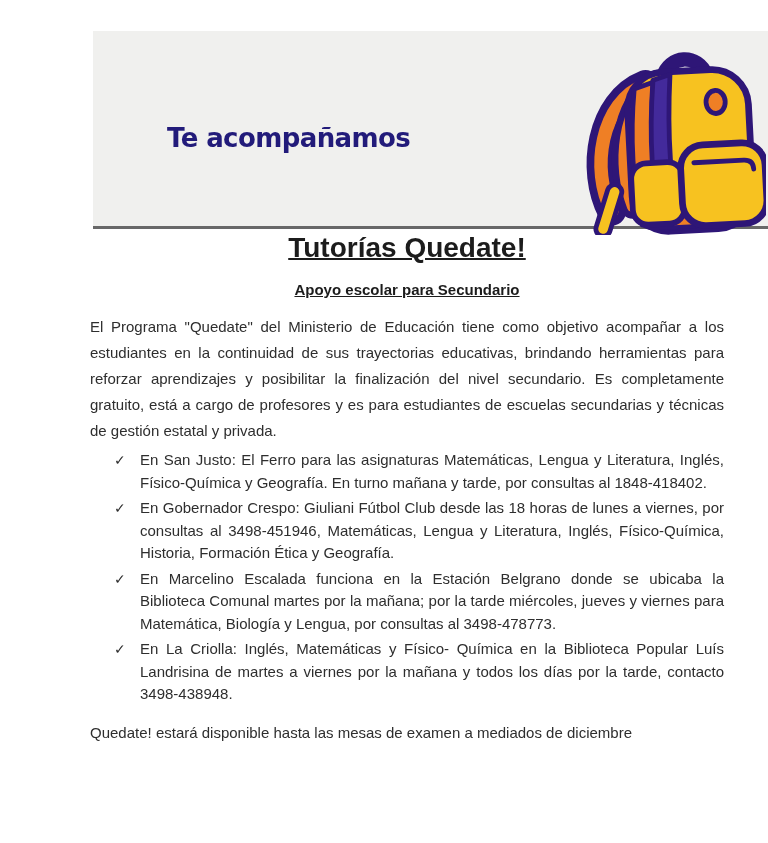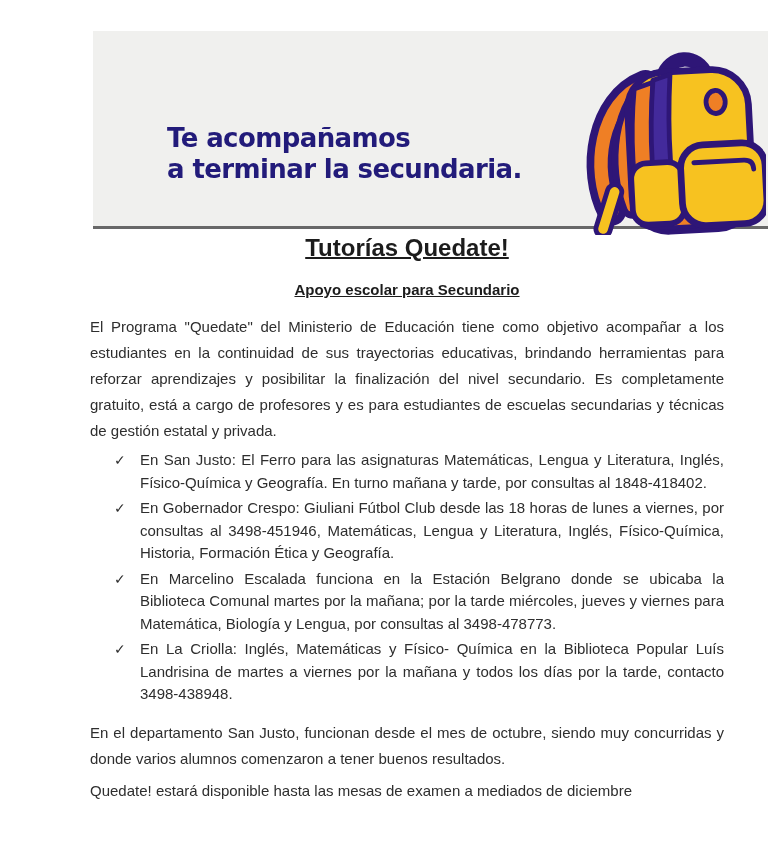--- a/index.html
+++ b/index.html
@@ -20,21 +20,21 @@
 
   .bp-outline { stroke:#2e1677; }
   .bp-yellow  { fill:#f7c220; }
   .bp-orange  { fill:#ef7f25; }
   .bp-purple  { fill:#432a9b; }
 
   
   .content { position:absolute; left:90px; top:234px; width:634px; color:#2e2e2e; }
 
   .doc-title {
-    text-align:center; font-size:24px; line-height:28px; font-weight:bold;
+    text-align:center; font-size:28px; line-height:28px; font-weight:bold;
     color:#1c1c1c; text-decoration:underline; text-decoration-thickness:2px;
     margin-bottom:18px;
   }
   .doc-subtitle {
     text-align:center; font-size:15px; line-height:20px; font-weight:bold;
     color:#1c1c1c; text-decoration:underline; margin-bottom:14px;
   }
   p.body-par { font-size:15px; line-height:26px; text-align:justify; margin-bottom:5px; }
   p.closing-par { font-size:15px; line-height:26px; text-align:justify; margin-bottom:6px; }
 
@@ -48,21 +48,20 @@
   }
 </style>
 </head>
 <body>
 
 <div class="page">
 
   <div class="banner">
     <div class="banner-headline">
       <div>Te acompañamos</div>
-      <div>a terminar la secundaria.</div>
     </div>
 
     <svg class="backpack" viewBox="0 0 200 200" aria-hidden="true">
       <g transform="rotate(-3 100 110)" stroke-linejoin="round">
 
         <path d="M78 42 C 30 58, 16 128, 36 172" fill="none" class="bp-outline" stroke-width="30" stroke-linecap="round"></path>
         <path d="M78 42 C 30 58, 16 128, 36 172" fill="none" stroke="#ef7f25" stroke-width="14" stroke-linecap="round"></path>
         <path d="M92 40 C 52 60, 44 126, 58 168" fill="none" class="bp-outline" stroke-width="26" stroke-linecap="round"></path>
         <path d="M92 40 C 52 60, 44 126, 58 168" fill="none" stroke="#ef7f25" stroke-width="12" stroke-linecap="round"></path>
 
@@ -108,17 +107,16 @@
       <li>
         <span class="check">✓</span>
         <span>En Marcelino Escalada funciona en la Estación Belgrano donde se ubicaba la Biblioteca Comunal martes por la mañana; por la tarde miércoles, jueves y viernes para Matemática, Biología y Lengua, por consultas al 3498-478773.</span>
       </li>
       <li>
         <span class="check">✓</span>
         <span>En La Criolla:  Inglés, Matemáticas y Físico- Química en la Biblioteca Popular Luís Landrisina de martes a viernes por la mañana y todos los días por la tarde, contacto 3498-438948.</span>
       </li>
     </ul>
 
-    <p class="closing-par">En el departamento San Justo, funcionan desde el mes de octubre, siendo muy concurridas y donde varios alumnos comenzaron a tener buenos resultados.</p>
     <p class="closing-par">Quedate! estará disponible hasta las mesas de examen a mediados de diciembre</p>
 
   </div>
 </div>
 
 </body></html>

